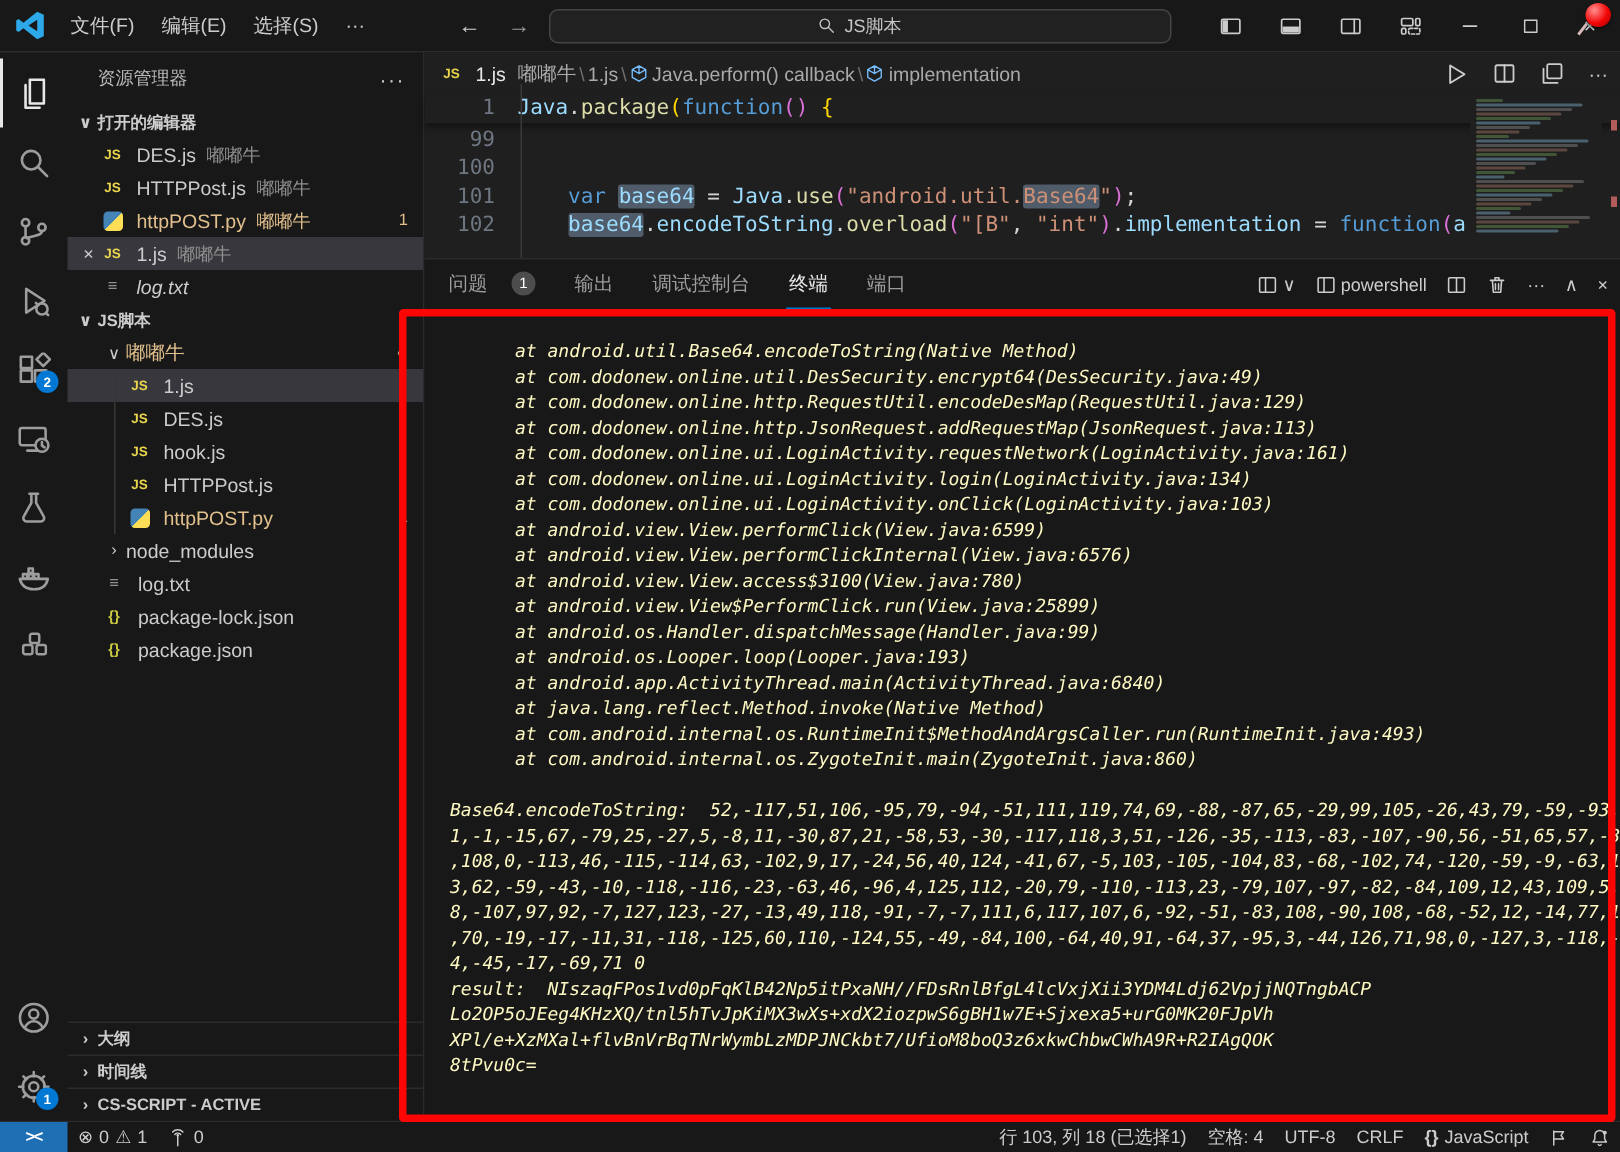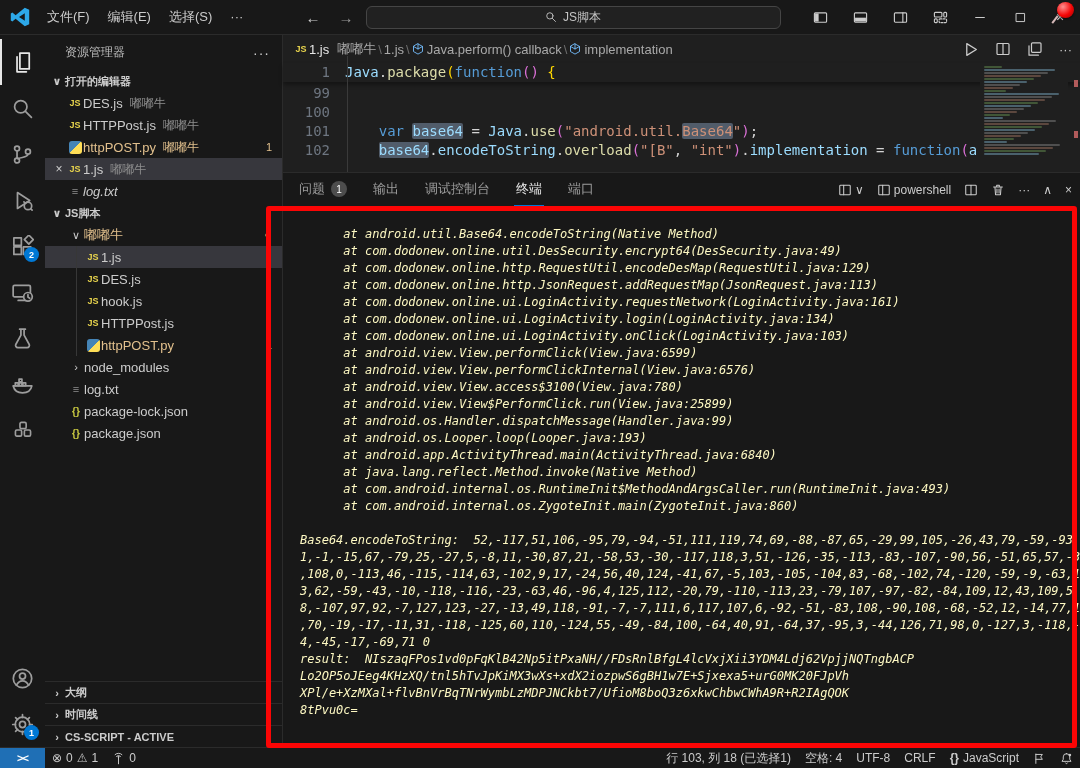--- a/index.html
+++ b/index.html
@@ -40,21 +40,21 @@
 
   
   .sidebar { width:238px; background:#181818; border-right:1px solid #2b2b2b; display:flex; flex-direction:column; font-size:13px; }
   .sb-header { height:35px; display:flex; align-items:center; padding:0 12px 0 20px; color:#bbbbbb; font-size:12px; }
   .sb-header .more { margin-left:auto; font-size:14px; color:#cccccc; letter-spacing:1px; }
   .sec-header { height:22px; display:flex; align-items:center; font-weight:bold; font-size:11px; color:#cccccc; padding-left:4px; }
   .sec-header .chev, .row .chev { width:16px; text-align:center; font-size:11px; color:#cccccc; flex:none; }
   .row { height:22px; display:flex; align-items:center; position:relative; cursor:default; white-space:nowrap; }
   .row.active-row, .row.selected { background:#37373d; }
   .close-x { width:16px; flex:none; text-align:center; color:#cccccc; font-size:12px; }
-  .fi { flex:none; display:inline-flex; align-items:center; justify-content:center; width:16px; height:16px; margin-right:0; font-weight:bold; }
+  .fi { flex:none; display:inline-flex; align-items:center; justify-content:center; width:16px; height:16px; margin-right:8px; font-weight:bold; }
   .fi-js { color:#e8d44d; font-size:9px; }
   .fi-py { width:13px; height:13px; border-radius:3px; background:linear-gradient(135deg,#4584b6 50%,#ffde57 50%); }
   .fi-txt { color:#8f8f8f; font-size:11px; font-weight:normal; }
   .fi-json { color:#cbcb41; font-size:10px; }
   .fname { color:#cccccc; }
   .fname.mod, .fdesc.mod, .folder-mod { color:#e2c08d; }
   .fname.ital { font-style:italic; }
   .fdesc { margin-left:7px; color:#8f8f8f; font-size:12px; }
   .mbadge { margin-left:auto; margin-right:10px; color:#e2c08d; font-size:11px; }
   .dotbadge { margin-left:auto; margin-right:12px; color:#b5a06b; font-size:9px; }
@@ -87,21 +87,21 @@
   .tk-br2 { color:#da70d6; }
   .tk-fg { color:#d4d4d4; }
   .hl { background:#515c6a; border-radius:2px; }
   .minimap { position:absolute; top:28px; right:12px; width:88px; height:104px; background:#1f1f1f; padding:3px 4px; }
   .mm-line { height:2px; margin-bottom:1px; border-radius:1px; }
   .ruler-mark { position:absolute; right:2px; width:4px; height:7px; background:#b15b5b; }
 
   
   .panel { flex:1; min-height:0; background:#181818; border-top:1px solid #2b2b2b; position:relative; }
   .panel-tabs { height:33px; display:flex; align-items:center; padding:0 8px 0 14px; }
-  .ptab { display:flex; align-items:center; gap:6px; padding:0 2px; margin-right:22px; height:100%; color:#9d9d9d; font-size:13px; border-bottom:1px solid transparent; }
+  .ptab { display:flex; align-items:center; gap:16px; padding:0 2px; margin-right:22px; height:100%; color:#9d9d9d; font-size:13px; border-bottom:1px solid transparent; }
   .ptab.active { color:#e7e7e7; border-bottom:1px solid #0078d4; }
   .ptab-badge { min-width:16px; height:16px; border-radius:50%; background:#4d4d4d; color:#ffffff; font-size:10px; display:flex; align-items:center; justify-content:center; }
   .panel-actions { margin-left:auto; display:flex; align-items:center; gap:13px; color:#cccccc; }
   .pa-ic { display:flex; align-items:center; gap:3px; font-size:12px; color:#cccccc; }
   .terminal { padding:20px 0 0 17px; font-family:"DejaVu Sans Mono","Liberation Mono",monospace; font-size:12px; line-height:17px; color:#fef9c3; height:calc(100% - 33px); overflow:hidden;font-style:italic; }
   .tl { white-space:pre; height:17px; }
 
   
   .statusbar { height:21px; background:#181818; border-top:1px solid #2b2b2b; display:flex; align-items:center; font-size:12px; color:#cccccc; }
   .sb-remote { width:45px; height:100%; background:#1f6fb5; color:#fff; display:flex; align-items:center; justify-content:center; font-size:11px; font-weight:bold; letter-spacing:-1px; }

